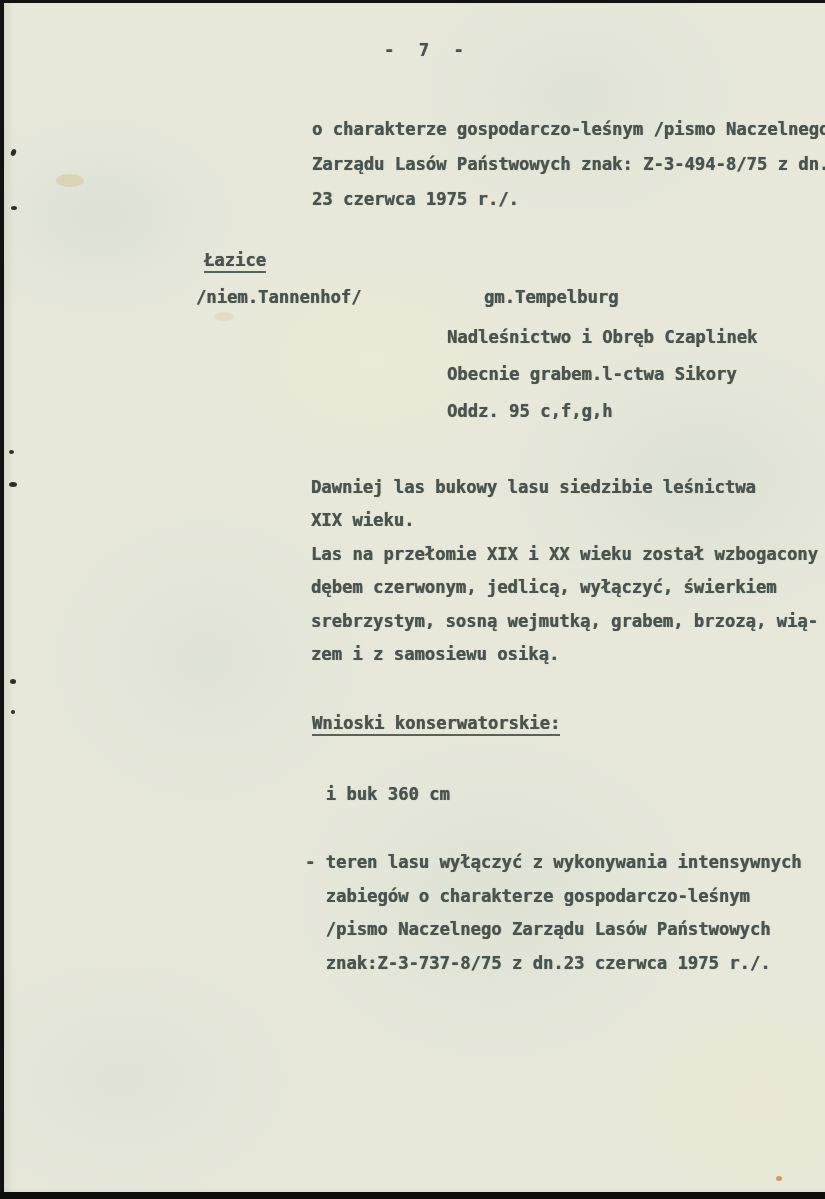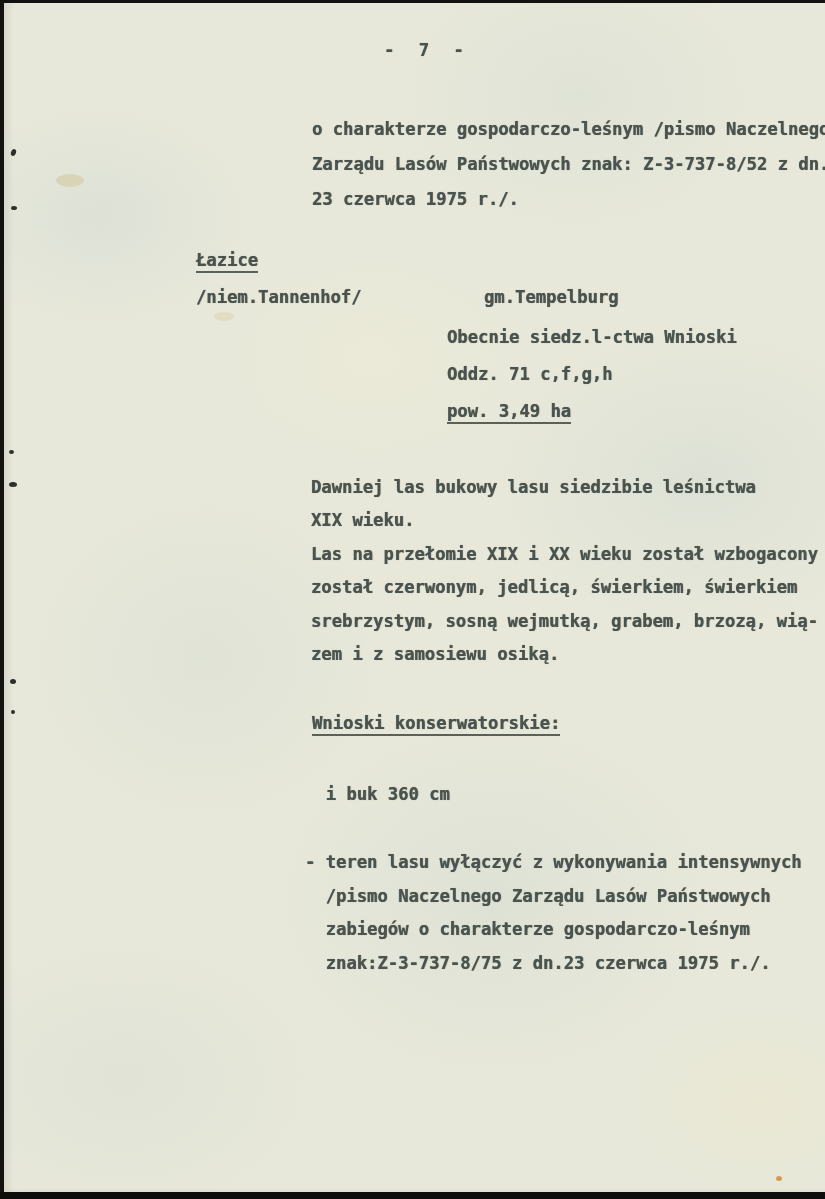--- a/index.html
+++ b/index.html
@@ -32,21 +32,21 @@
       radial-gradient(240px 170px at 45% 30%, rgba(240,236,212,0.45), rgba(240,236,212,0) 70%),
       linear-gradient(90deg, rgba(20,20,16,0.10) 0px, rgba(20,20,16,0) 14px),
       linear-gradient(0deg,  rgba(20,20,16,0.08) 0px, rgba(20,20,16,0) 12px);
   }
   .tl { white-space: pre; }
   .block { position: absolute; }
   .u { border-bottom: 2.4px solid rgba(68,78,72,0.88); padding-bottom: 1px; }
 
   #pagenum     { left: 384px; top: 40px;  letter-spacing: 7px; }
   #intro       { left: 312px; top: 112px; line-height: 35px; width: 513px; overflow: hidden; }
-  #entry-title { left: 196px; top: 250px; }
+  #entry-title { left: 204px; top: 250px; }
   #tannenhof   { left: 196px; top: 287px; }
   #gmina       { left: 484px; top: 287px; }
   #details     { left: 447px; top: 319px; line-height: 37px; }
   #description { left: 311px; top: 471px; line-height: 33.4px; }
   #cons-heading{ left: 312px; top: 713px; }
   #bullet-1    { left: 305px; top: 746px; }
   #bullet-2    { left: 305px; top: 777px; line-height: 34px; }
   #bullet-3    { left: 305px; top: 846px; line-height: 33.6px; }
 
   
@@ -69,56 +69,56 @@
 </style>
 </head>
 <body>
 
 <div class="page">
 
   <div class="block tl" id="pagenum">- 7 -</div>
 
   <div class="block" id="intro">
     <div class="tl">o charakterze gospodarczo-leśnym /pismo Naczelnego</div>
-    <div class="tl">Zarządu Lasów Państwowych znak: Z-3-737-8/52 z dn.</div>
+    <div class="tl">Zarządu Lasów Państwowych znak: Z-3-494-8/75 z dn.</div>
     <div class="tl">23 czerwca 1975 r./.</div>
   </div>
 
   <div class="block tl" id="entry-title"><span class="u">Łazice</span></div>
 
   <div class="block tl" id="tannenhof">/niem.Tannenhof/</div>
 
   <div class="block tl" id="gmina">gm.Tempelburg</div>
 
   <div class="block" id="details">
-    <div class="tl">Obecnie siedz.l-ctwa Wnioski</div>
-    <div class="tl">Oddz. 71 c,f,g,h</div>
-    <div class="tl"><span class="u">pow. 3,49 ha</span></div>
+    <div class="tl">Nadleśnictwo i Obręb Czaplinek</div>
+    <div class="tl">Obecnie grabem.l-ctwa Sikory</div>
+    <div class="tl">Oddz. 95 c,f,g,h</div>
   </div>
 
   <div class="block" id="description">
     <div class="tl">Dawniej las bukowy lasu siedzibie leśnictwa</div>
     <div class="tl">XIX wieku.</div>
     <div class="tl">Las na przełomie XIX i XX wieku został wzbogacony</div>
-    <div class="tl">został czerwonym, jedlicą, świerkiem, świerkiem</div>
+    <div class="tl">dębem czerwonym, jedlicą, wyłączyć, świerkiem</div>
     <div class="tl">srebrzystym, sosną wejmutką, grabem, brzozą, wią-</div>
     <div class="tl">zem i z samosiewu osiką.</div>
   </div>
 
   <div class="block tl" id="cons-heading"><span class="u">Wnioski konserwatorskie:</span></div>
 
 
   <div class="block" id="bullet-2">
     <div class="tl">  i buk 360 cm</div>
   </div>
 
   <div class="block" id="bullet-3">
     <div class="tl">- teren lasu wyłączyć z wykonywania intensywnych</div>
+    <div class="tl">  zabiegów o charakterze gospodarczo-leśnym</div>
     <div class="tl">  /pismo Naczelnego Zarządu Lasów Państwowych</div>
-    <div class="tl">  zabiegów o charakterze gospodarczo-leśnym</div>
     <div class="tl">  znak:Z-3-737-8/75 z dn.23 czerwca 1975 r./.</div>
   </div>
 
   <div class="edge edge-left"></div>
   <div class="edge edge-top"></div>
   <div class="edge edge-bottom"></div>
   <div class="speck sp1"></div>
   <div class="speck sp2"></div>
   <div class="speck sp3"></div>
   <div class="speck sp4"></div>

